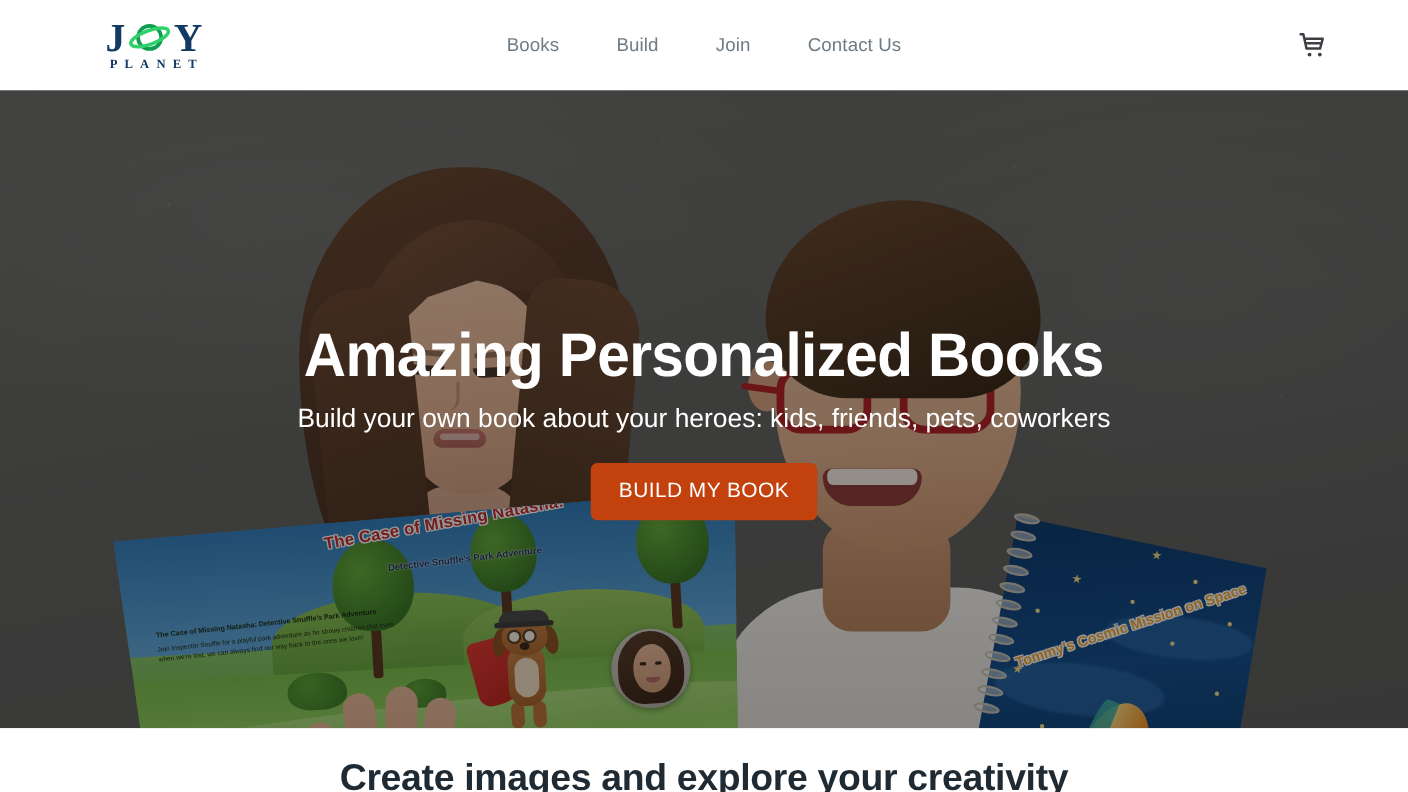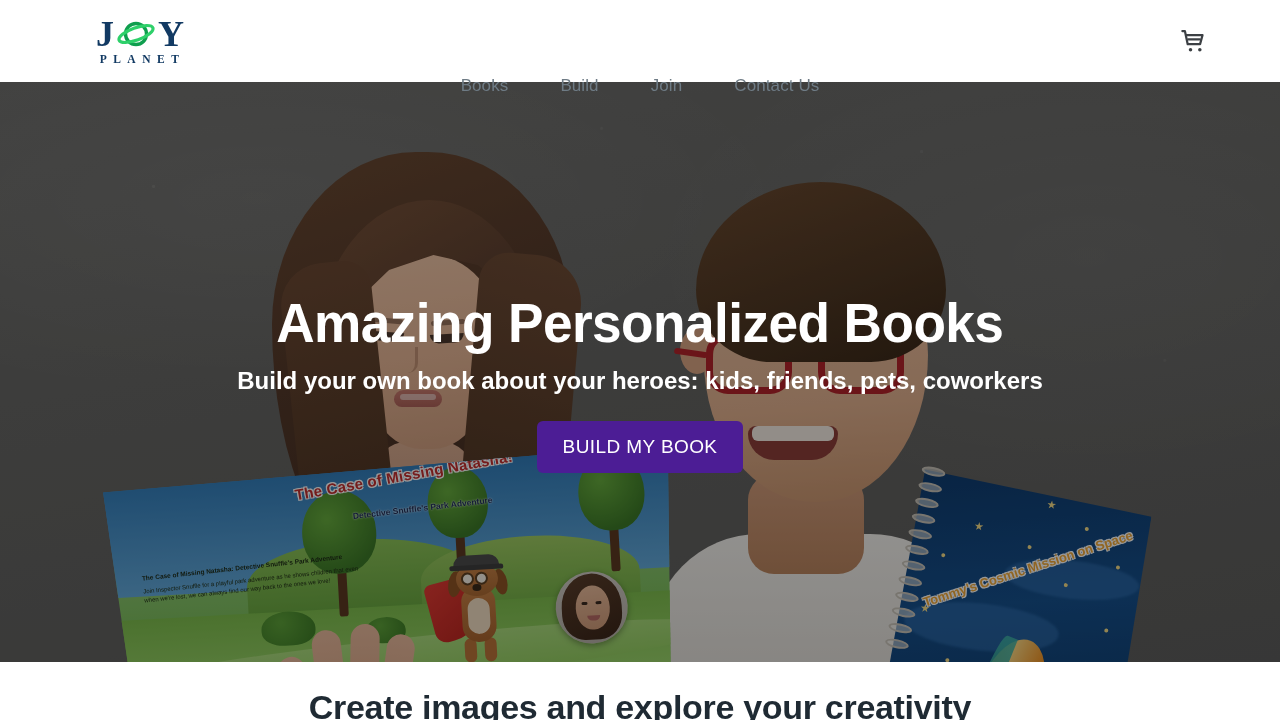--- a/index.html
+++ b/index.html
@@ -37,21 +37,20 @@
   .logo-word{
     font-family:"Liberation Serif", serif;
     font-weight:bold; font-size:11.5px; letter-spacing:6.5px;
     color:#123a63; margin-top:2px; margin-left:5px;
   }
 
   .nav{
     position:absolute; left:0; right:0; top:0; height:82px;
     display:flex; align-items:center; justify-content:center;
     gap:0px;
-    margin-top:45px;
   }
   .nav a{
     font-size:17px; color:#6e7b85; text-decoration:none;
     padding:0 26px; line-height:82px; white-space:nowrap;
     letter-spacing:0.1px;
   }
 
   .cart{
     position:absolute; right:72px; top:27px;
     width:28px; height:28px; cursor:pointer;
@@ -448,28 +447,28 @@
     padding-top:213px;
   }
   .hero-title{
     font-family:"Liberation Sans", sans-serif;
     font-weight:bold; font-size:56px; line-height:1.0;
     color:#ffffff; letter-spacing:-0.6px;
     transform:scaleX(.95); text-align:center;
   }
   .hero-sub{
     margin-top:16px;
-    font-size:24px; color:#ffffff; font-weight:700;
+    font-size:24px; color:#ffffff; font-weight:400;
     letter-spacing:0px; text-align:center;
   }
   .hero-cta{
     margin-top:26px;
     display:inline-flex; align-items:center; justify-content:center;
     height:52px; padding:0 26px;
-    background:#4c1d95; color:#ffffff;
+    background:#c2410c; color:#ffffff;
     font-size:19px; letter-spacing:.4px;
     border:none; border-radius:6px; cursor:pointer;
     font-family:"Liberation Sans", sans-serif;
   }
 
   
   .section{
     position:relative; width:1280px; height:58px;
     background:#ffffff; overflow:hidden;
   }

